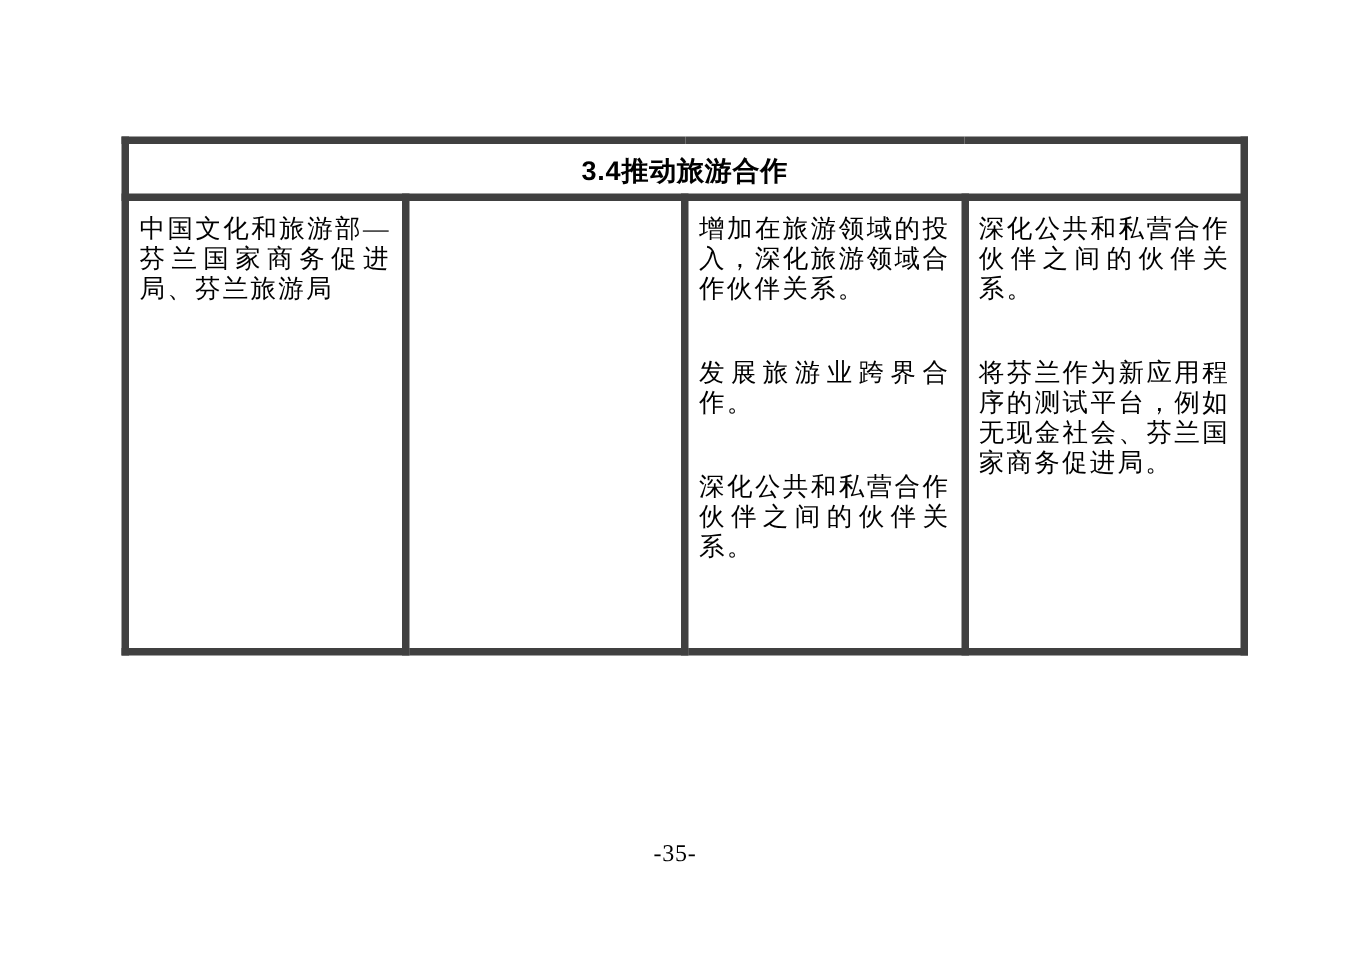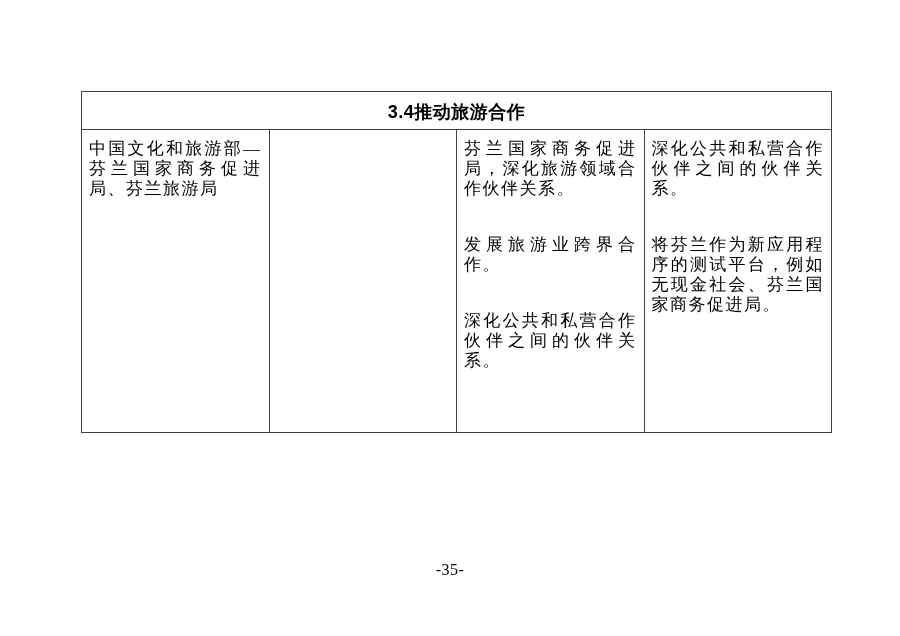--- a/index.html
+++ b/index.html
@@ -17,21 +17,21 @@
     overflow: hidden;
   }
   table.coop {
     position: absolute;
     left: 81px; top: 91px;
     width: 751px;
     border-collapse: collapse;
     table-layout: fixed;
   }
   .coop th, .coop td {
-    border: 1px solid #404040;
+    border: 5px solid #404040;
   }
   .title-cell {
     height: 38px;
     font-family: "Liberation Sans", sans-serif;
     font-weight: bold;
     font-size: 18px;
     text-align: center;
     vertical-align: middle;
     padding: 2px 0 0 0;
     letter-spacing: 0.5px;
@@ -79,21 +79,21 @@
         <th class="title-cell" colspan="4">3.4推动旅游合作</th>
       </tr>
     </thead>
     <tbody>
       <tr>
         <td class="body-cell">
           <p>中国文化和旅游部—芬兰国家商务促进局、芬兰旅游局</p>
         </td>
         <td class="body-cell"></td>
         <td class="body-cell">
-          <p>芬兰国家商务促进局，深化旅游领域合作伙伴关系。</p>
+          <p>增加在旅游领域的投入，深化旅游领域合作伙伴关系。</p>
           <p>发展旅游业跨界合作。</p>
           <p>深化公共和私营合作伙伴之间的伙伴关系。</p>
         </td>
         <td class="body-cell">
           <p>深化公共和私营合作伙伴之间的伙伴关系。</p>
           <p>将芬兰作为新应用程序的测试平台，例如无现金社会、芬兰国家商务促进局。</p>
         </td>
       </tr>
     </tbody>
   </table>

